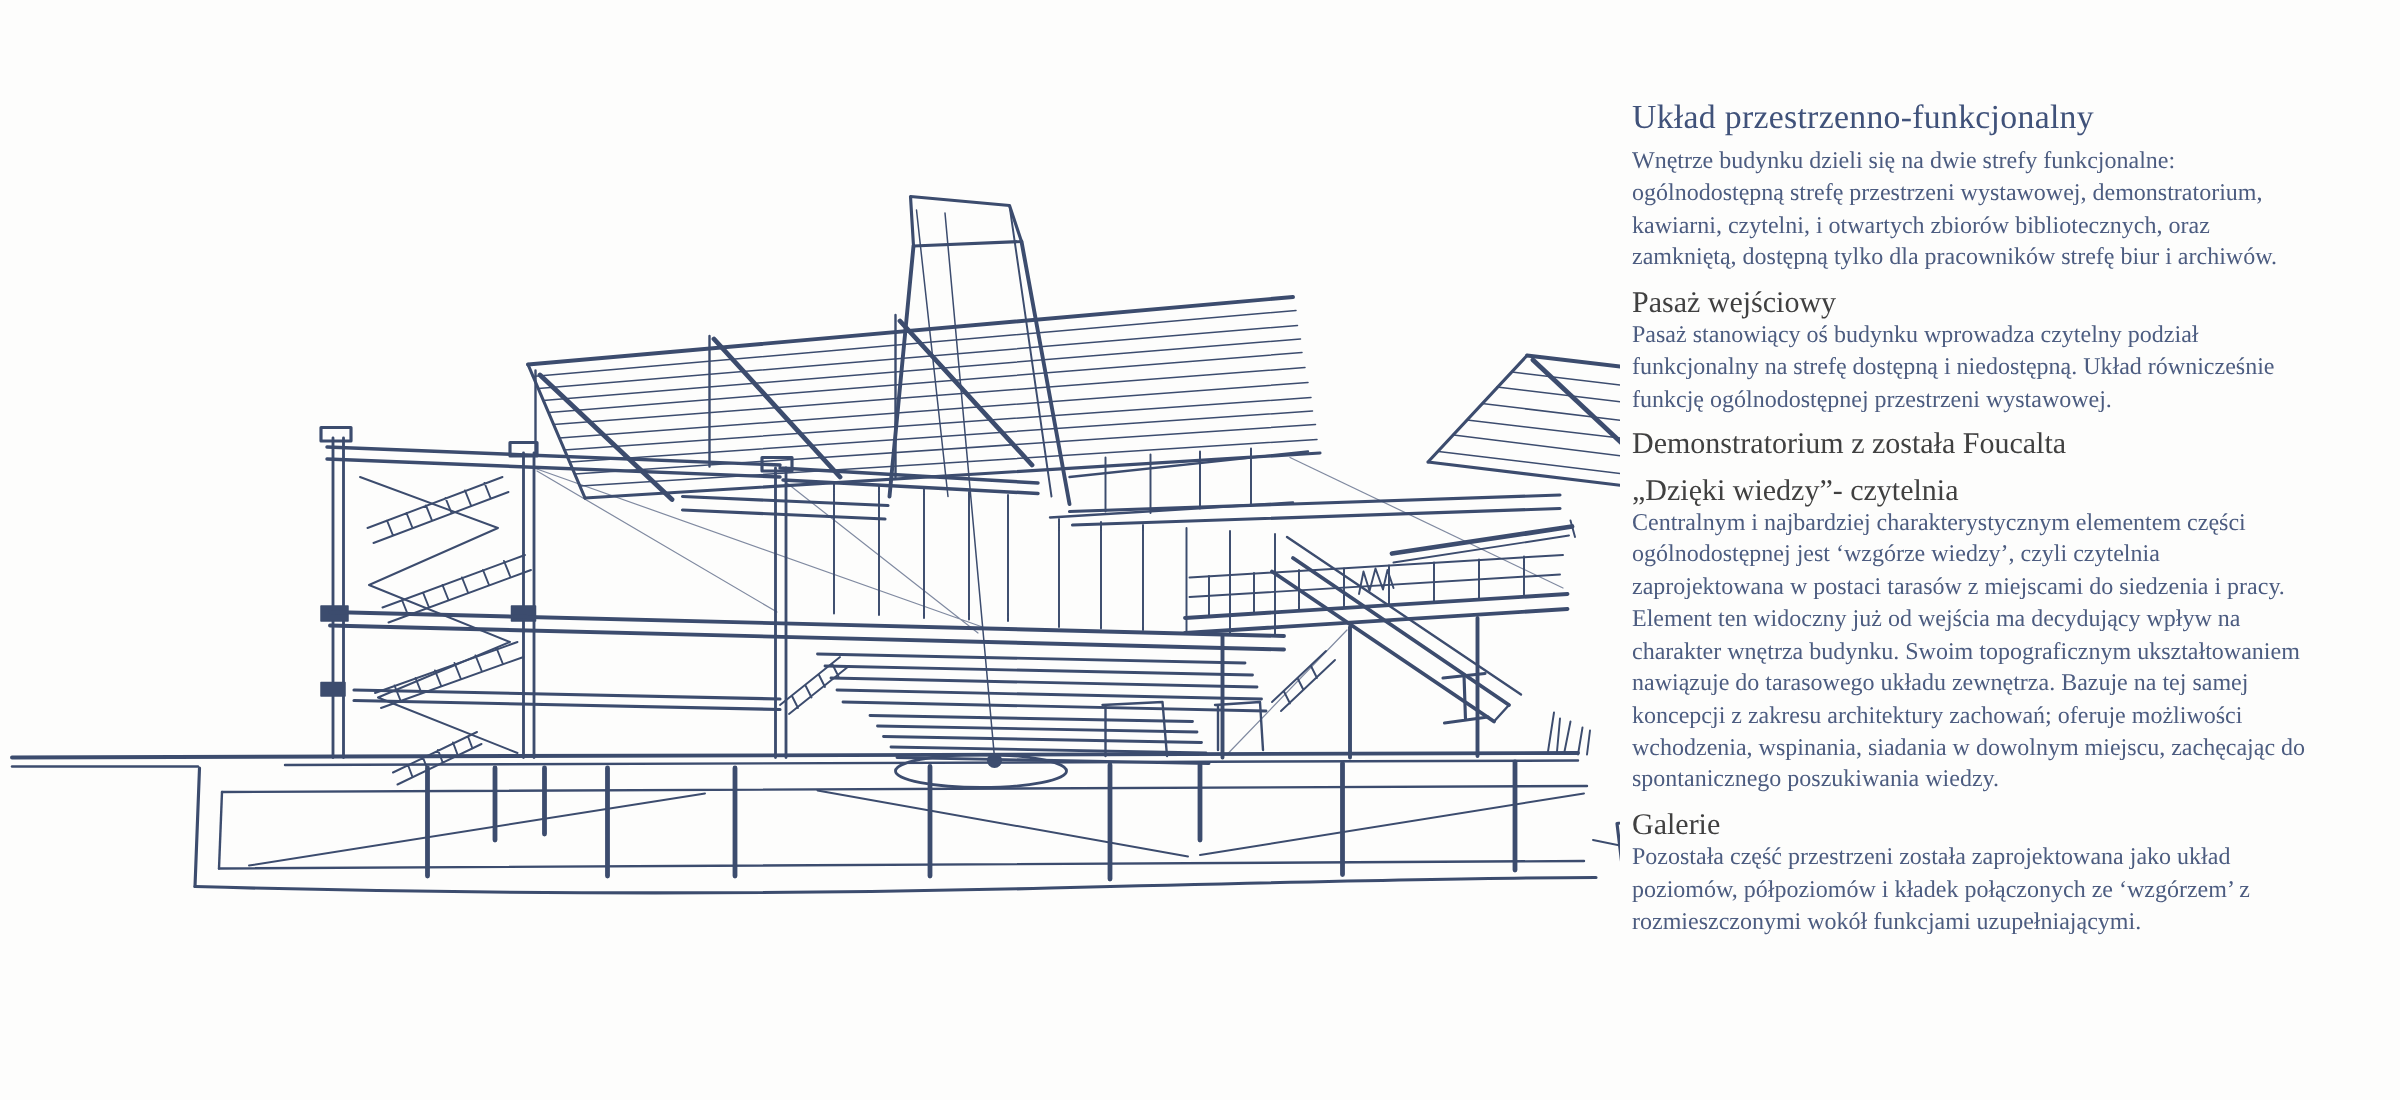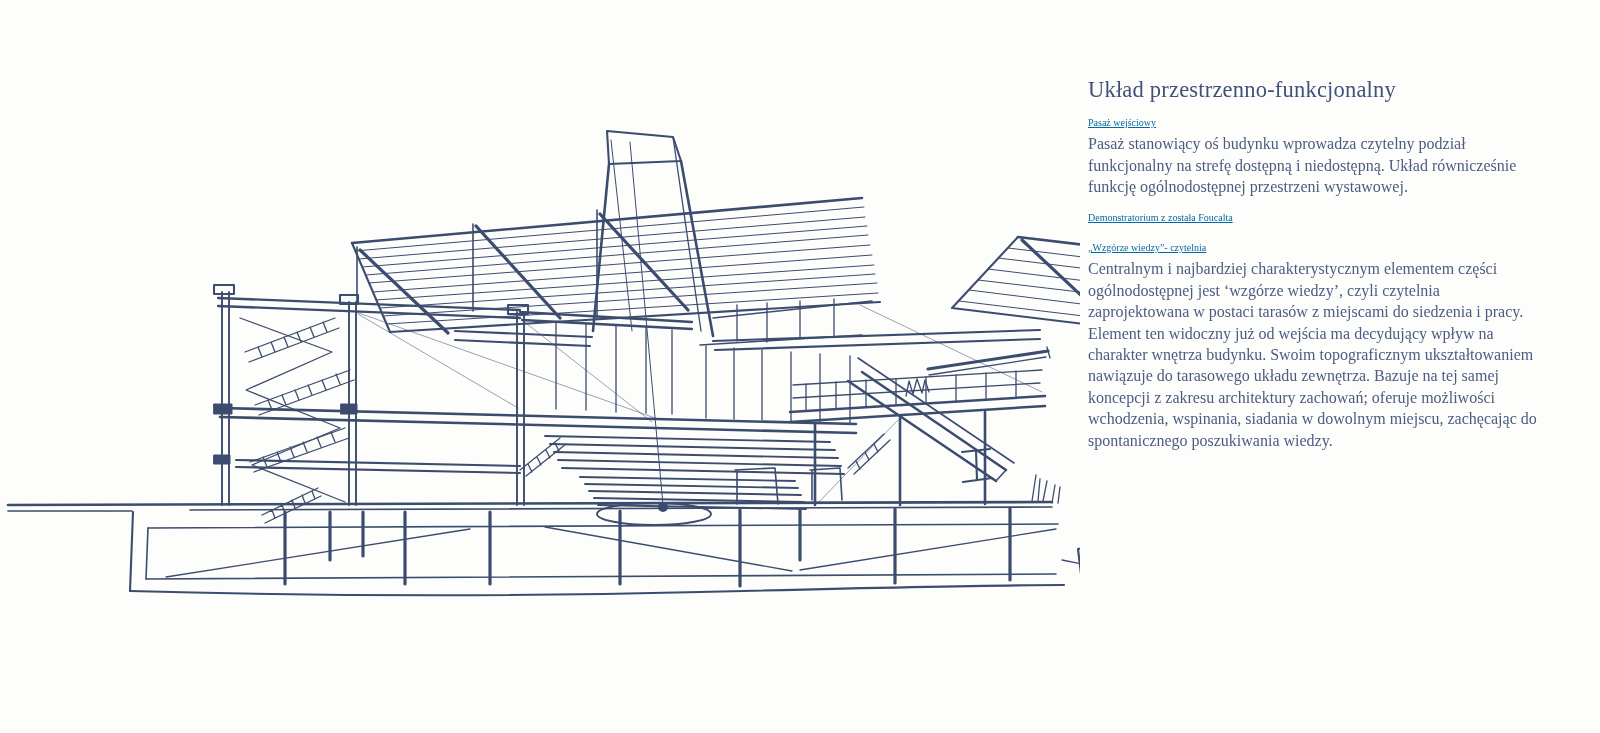--- a/index.html
+++ b/index.html
@@ -15,30 +15,30 @@
   .w1{stroke-width:1;}
   .w12{stroke-width:1.3;}
   .w15{stroke-width:1.6;}
   .w18{stroke-width:1.9;}
   .w2{stroke-width:2.1;}
   .w22{stroke-width:2.3;}
   .w25{stroke-width:2.6;}
   .w3{stroke-width:3.2;}
   .blob{fill:#3c4c6e;stroke:#3c4c6e;stroke-width:1;}
   .text-col{
-    position:absolute;left:1088px;top:76px;width:452px;
+    position:absolute;left:1088px;top:64px;width:452px;
     color:#4c5c80;
   }
   .page-title{
     font-size:22.5px;font-weight:normal;letter-spacing:.2px;
     color:#40527a;margin:0 0 6px 0;line-height:1.2;
   }
   .para{font-size:16px;line-height:21.4px;margin:0;}
   .section{margin-top:9px;}
-  .section-heading{font-size:10px;line-height:21.4px;margin:0;font-weight:normal;color:#0369a1;text-decoration:underline;}
+  .section-heading{font-size:20px;line-height:21.4px;margin:0;font-weight:normal;color:#404040;}
 </style>
 </head>
 <body>
 
 <div class="sketch-wrap">
   <svg width="1080" height="733" viewBox="0 0 1080 733" role="img" aria-label="Hand-drawn sectional perspective sketch of the building: Foucault pendulum under a tall funnel skylight, terraced 'hill of knowledge' reading steps, multi-storey frame with zigzag stairs, louvered roof planes, side ramp and basement piles">
 
     <g>
       <path class="w25" d="M8,505 L1052,502"></path>
       <path class="w15" d="M8,511 L132,511"></path>
@@ -142,28 +142,33 @@
 
     <g>
       <path class="w2" d="M1078,549 L1096,546 L1099,571 L1081,574 Z"></path>
       <path class="w12" d="M1062,560 L1215,591"></path>
     </g>
   </svg>
 </div>
 
 <div class="text-col">
   <h1 class="page-title">Układ przestrzenno-funkcjonalny</h1>
+  <p class="para">Wnętrze budynku dzieli się na dwie strefy funkcjonalne: ogólnodostępną strefę przestrzeni wystawowej, demonstratorium, kawiarni, czytelni, i otwartych zbiorów bibliotecznych, oraz zamkniętą, dostępną tylko dla pracowników strefę biur i archiwów.</p>
 
   <div class="section">
     <h2 class="section-heading">Pasaż wejściowy</h2>
     <p class="para">Pasaż stanowiący oś budynku wprowadza czytelny podział funkcjonalny na strefę dostępną i niedostępną. Układ równicześnie funkcję ogólnodostępnej przestrzeni wystawowej.</p>
   </div>
 
   <div class="section">
     <h2 class="section-heading">Demonstratorium z została Foucalta</h2>
   </div>
 
   <div class="section">
-    <h2 class="section-heading">„Wzgórze wiedzy”- czytelnia</h2>
+    <h2 class="section-heading">„Dzięki wiedzy”- czytelnia</h2>
     <p class="para">Centralnym i najbardziej charakterystycznym elementem części ogólnodostępnej jest ‘wzgórze wiedzy’, czyli czytelnia zaprojektowana w postaci tarasów z miejscami do siedzenia i pracy. Element ten widoczny już od wejścia ma decydujący wpływ na charakter wnętrza budynku. Swoim topograficznym ukształtowaniem nawiązuje do tarasowego układu zewnętrza. Bazuje na tej samej koncepcji z zakresu architektury zachowań; oferuje możliwości wchodzenia, wspinania, siadania w dowolnym miejscu, zachęcając do spontanicznego poszukiwania wiedzy.</p>
   </div>
 
+  <div class="section">
+    <h2 class="section-heading">Galerie</h2>
+    <p class="para">Pozostała część przestrzeni została zaprojektowana jako układ poziomów, półpoziomów i kładek połączonych ze ‘wzgórzem’ z rozmieszczonymi wokół funkcjami uzupełniającymi.</p>
+  </div>
 </div>
 
 </body></html>

